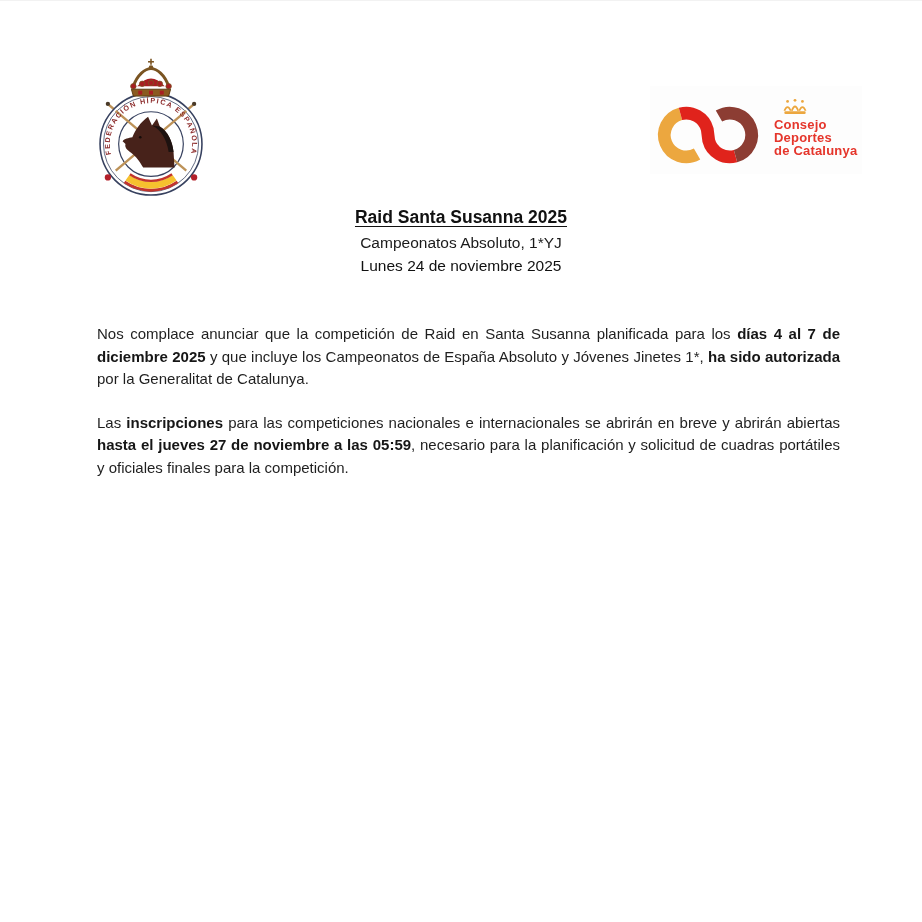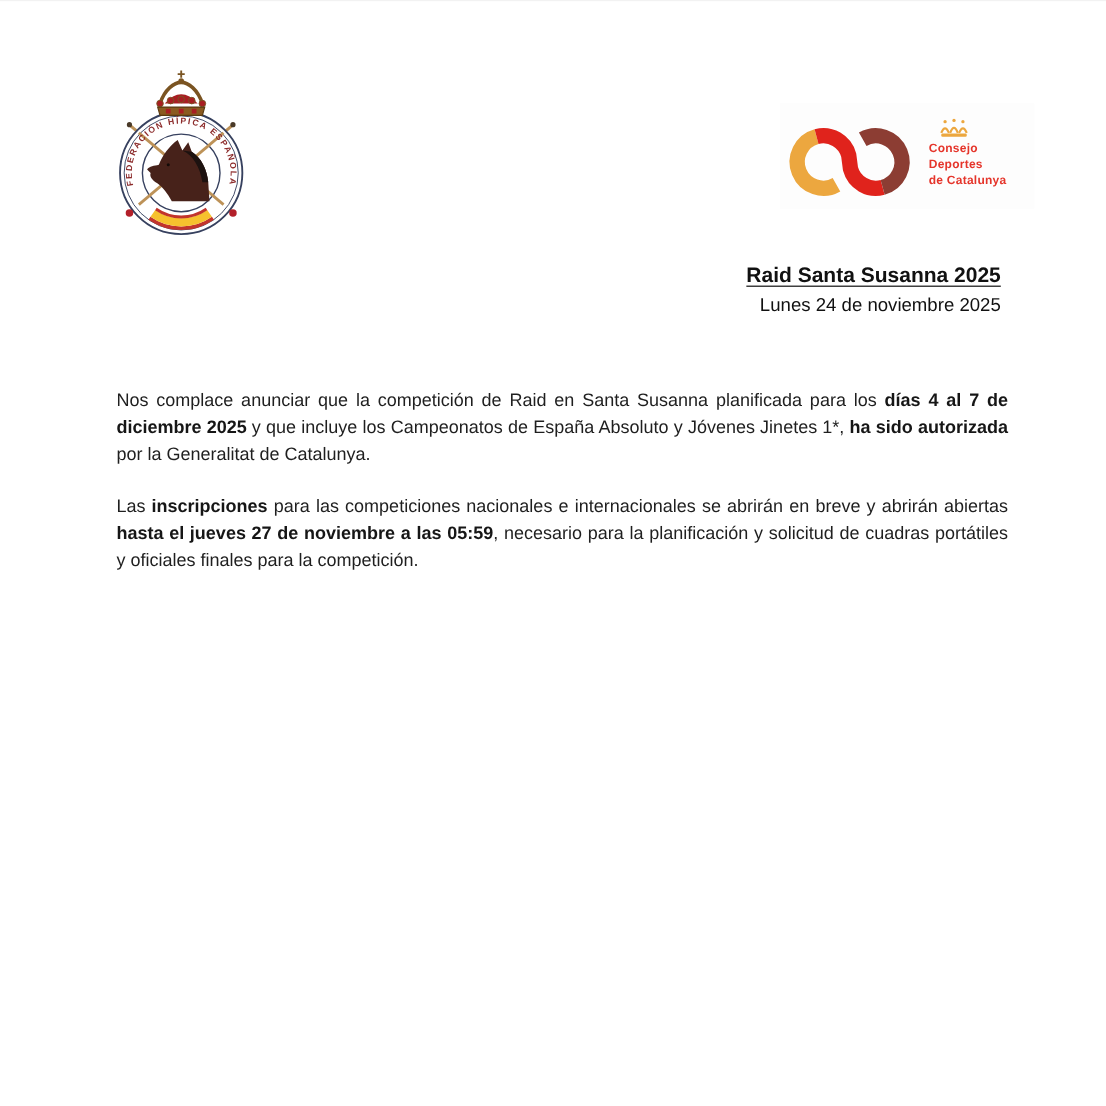--- a/index.html
+++ b/index.html
@@ -36,33 +36,33 @@
     left: 655px;
     top: 95px;
     display: flex;
     align-items: flex-start;
     gap: 13px;
   }
   .csd-glyphs { margin-top: 8px; }
   .csd-right { display: flex; flex-direction: column; margin-top: 2px; }
   .csd-crown { margin-left: 7px; margin-bottom: 3px; }
   .csd-text {
-    font-size: 10px;
+    font-size: 13px;
     font-weight: bold;
     line-height: 13px;
     letter-spacing: 0.2px;
   }
 
   
   .title-block {
     position: absolute;
-    top: 218px;
+    top: 206px;
     left: 88px;
     width: 746px;
-    text-align: right;
+    text-align: center;
     color: #111111;
   }
   .doc-title {
     font-size: 17.5px;
     font-weight: bold;
     text-decoration: underline;
     text-underline-offset: 3px;
     margin-bottom: 6px;
   }
   .doc-subtitle {
@@ -179,20 +179,21 @@
         <rect x="3" y="12.4" width="20" height="2.6" rx="1" fill="#ECA73F"></rect>
       </svg>
       <span class="csd-text" style="color:#E5352B">Consejo</span>
       <span class="csd-text" style="color:#E5352B">Deportes</span>
       <span class="csd-text" style="color:#E5352B">de Catalunya</span>
     </div>
   </div>
 
   <div class="title-block">
     <div class="doc-title">Raid Santa Susanna 2025</div>
+    <div class="doc-subtitle">Campeonatos Absoluto, 1*YJ</div>
     <div class="doc-dateline">Lunes 24 de noviembre 2025</div>
   </div>
 
   <div class="doc-body">
       <p><span>Nos complace anunciar que la competición de Raid en Santa Susanna planificada para los </span><strong>días 4 al 7 de diciembre 2025</strong><span> y que incluye los Campeonatos de España Absoluto y Jóvenes Jinetes 1*, </span><strong>ha sido autorizada</strong><span> por la Generalitat de Catalunya.</span></p>
       <p><span>Las </span><strong>inscripciones</strong><span> para las competiciones nacionales e internacionales se abrirán en breve y abrirán abiertas </span><strong>hasta el jueves 27 de noviembre a las 05:59</strong><span>, necesario para la planificación y solicitud de cuadras portátiles y oficiales finales para la competición.</span></p>
     </div>
 
 </div>
 

